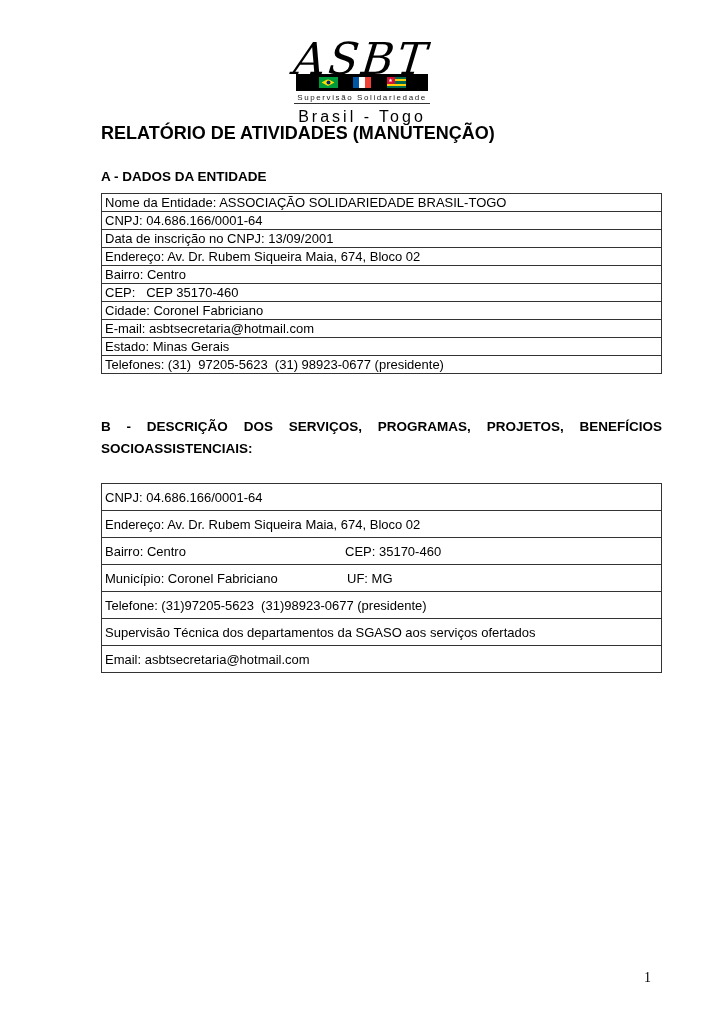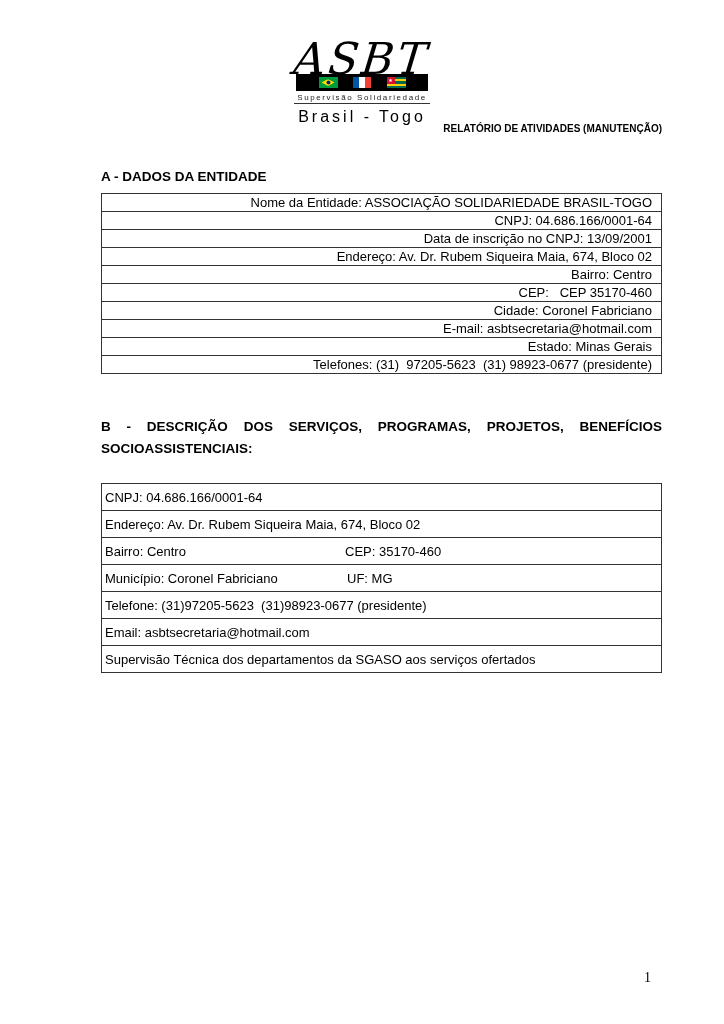--- a/index.html
+++ b/index.html
@@ -83,22 +83,22 @@
     font-size: 16px;
     font-weight: normal;
     letter-spacing: 3px;
     white-space: nowrap;
   }
 
   
   .doc-title {
     position: absolute;
     top: 123px; left: 101px; width: 561px;
-    text-align: right;
-    font-size: 10px;
+    text-align: left;
+    font-size: 18px;
     font-weight: bold;
     white-space: nowrap;
   }
   .heading-a {
     position: absolute;
     top: 169px; left: 101px;
     font-size: 13.5px;
     font-weight: bold;
   }
   .heading-b {
@@ -114,25 +114,24 @@
   .table-a {
     position: absolute;
     top: 193px; left: 101px; width: 561px;
     border-collapse: collapse;
     table-layout: fixed;
   }
   .table-a td {
     border: 1px solid #333;
     height: 17px;
     font-size: 13px;
-    padding: 0 9px 0 3px;
+    padding: 0 2px 0 3px;
     vertical-align: middle;
     white-space: pre;
     overflow: hidden;
-    text-align: right;
   }
   .table-b {
     position: absolute;
     top: 483px; left: 101px; width: 561px;
     border-collapse: collapse;
     table-layout: fixed;
   }
   .table-b td {
     border: 1px solid #333;
     height: 26px;
@@ -235,23 +234,23 @@
       <tr>
           <td><span>Bairro: Centro</span><span class="seg2 pos-cep">CEP: 35170-460</span></td>
         </tr>
       <tr>
           <td><span>Município: Coronel Fabriciano</span><span class="seg2 pos-uf">UF: MG</span></td>
         </tr>
       <tr>
           <td><span>Telefone: (31)97205-5623  (31)98923-0677 (presidente)</span></td>
         </tr>
       <tr>
+          <td><span>Supervisão Técnica dos departamentos da SGASO aos serviços ofertados</span></td>
+        </tr>
+      <tr>
           <td><span>Email: asbtsecretaria@hotmail.com</span></td>
-        </tr>
-      <tr>
-          <td><span>Supervisão Técnica dos departamentos da SGASO aos serviços ofertados</span></td>
         </tr>
     </tbody>
   </table>
 
   <div class="page-number">1</div>
 
 </div>
 
 </body></html>

